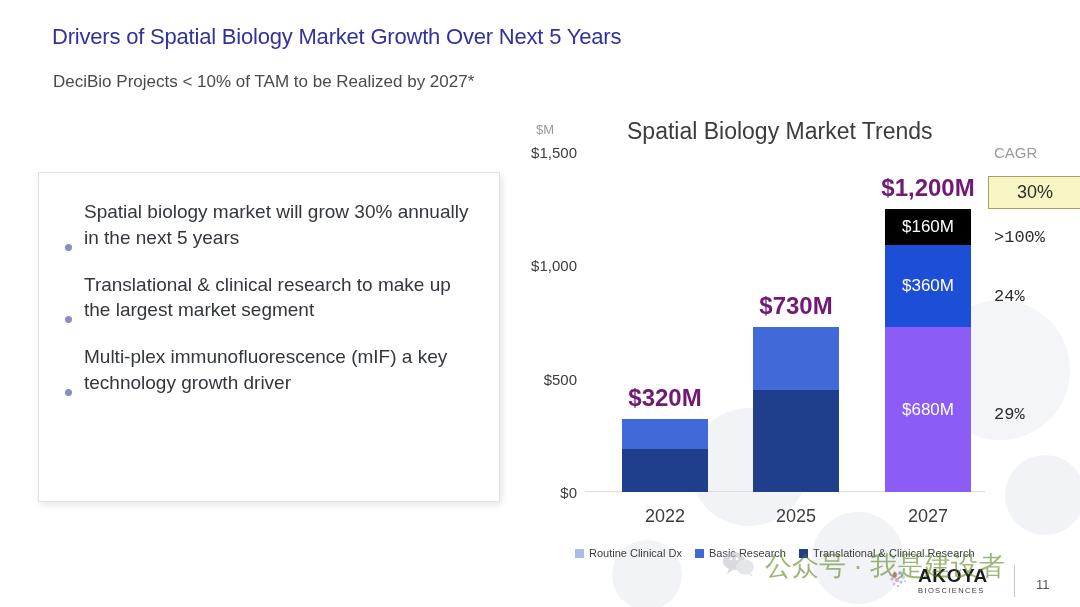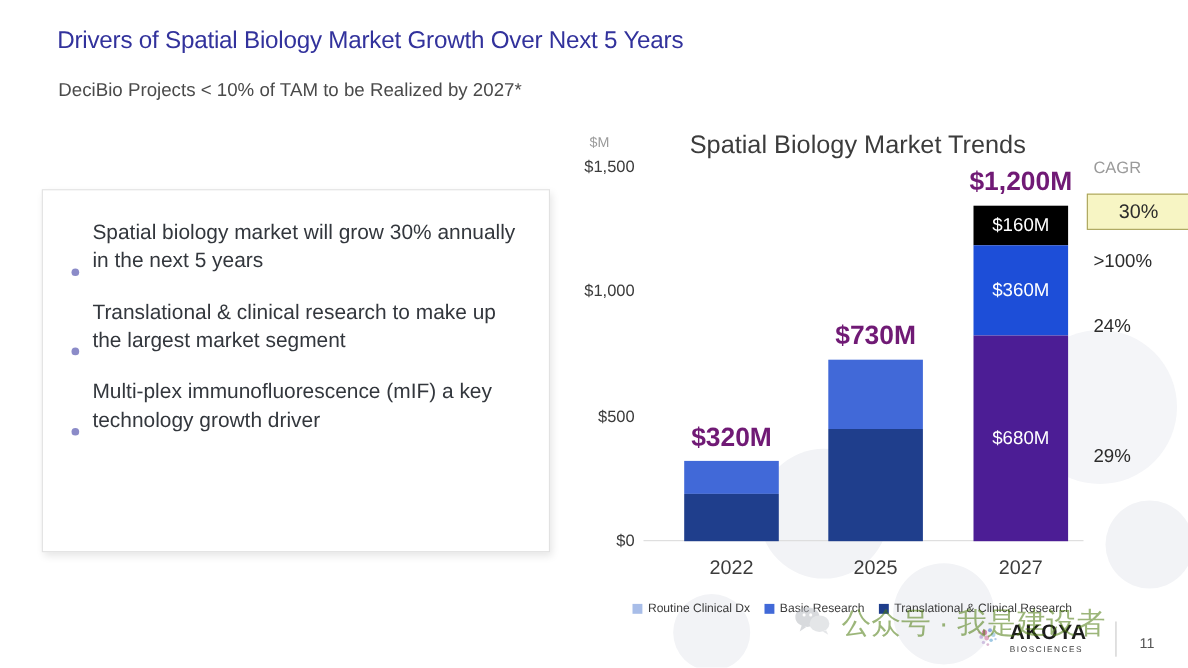--- a/index.html
+++ b/index.html
@@ -181,20 +181,21 @@
     color: #3c3c3c;
   }
 
   
   .cagr-item {
     position: absolute;
     left: 474px;
     font-size: 17px;
     color: #2c2c2c;
     white-space: nowrap;
+    font-family: Liberation Mono, monospace;
   }
   .cagr-box {
     position: absolute;
     left: 468px;
     top: 66px;
     width: 94px;
     height: 33px;
     background: #f7f5c4;
     border: 1px solid #a8a259;
     box-sizing: border-box;
@@ -356,21 +357,21 @@
           <div class="bar-total">$730M</div>
           <div class="x-label">2025</div>
         </div>
         <div class="bar-group" style="left: 300px;">
           <div class="seg" style="height: 36.2667px; background: #000000;">
             <span class="seg-label">$160M</span>
           </div>
           <div class="seg" style="height: 81.6px; background: #1d4ed8;">
             <span class="seg-label">$360M</span>
           </div>
-          <div class="seg" style="height: 187px; background: #4c1d95;">
+          <div class="seg" style="height: 165px; background: #8b5cf6;">
             <span class="seg-label">$680M</span>
           </div>
           <div class="bar-total">$1,200M</div>
           <div class="x-label">2027</div>
         </div>
       </div>
 
     <div class="cagr-box">30%</div>
 
     <div class="legend" id="legend">

